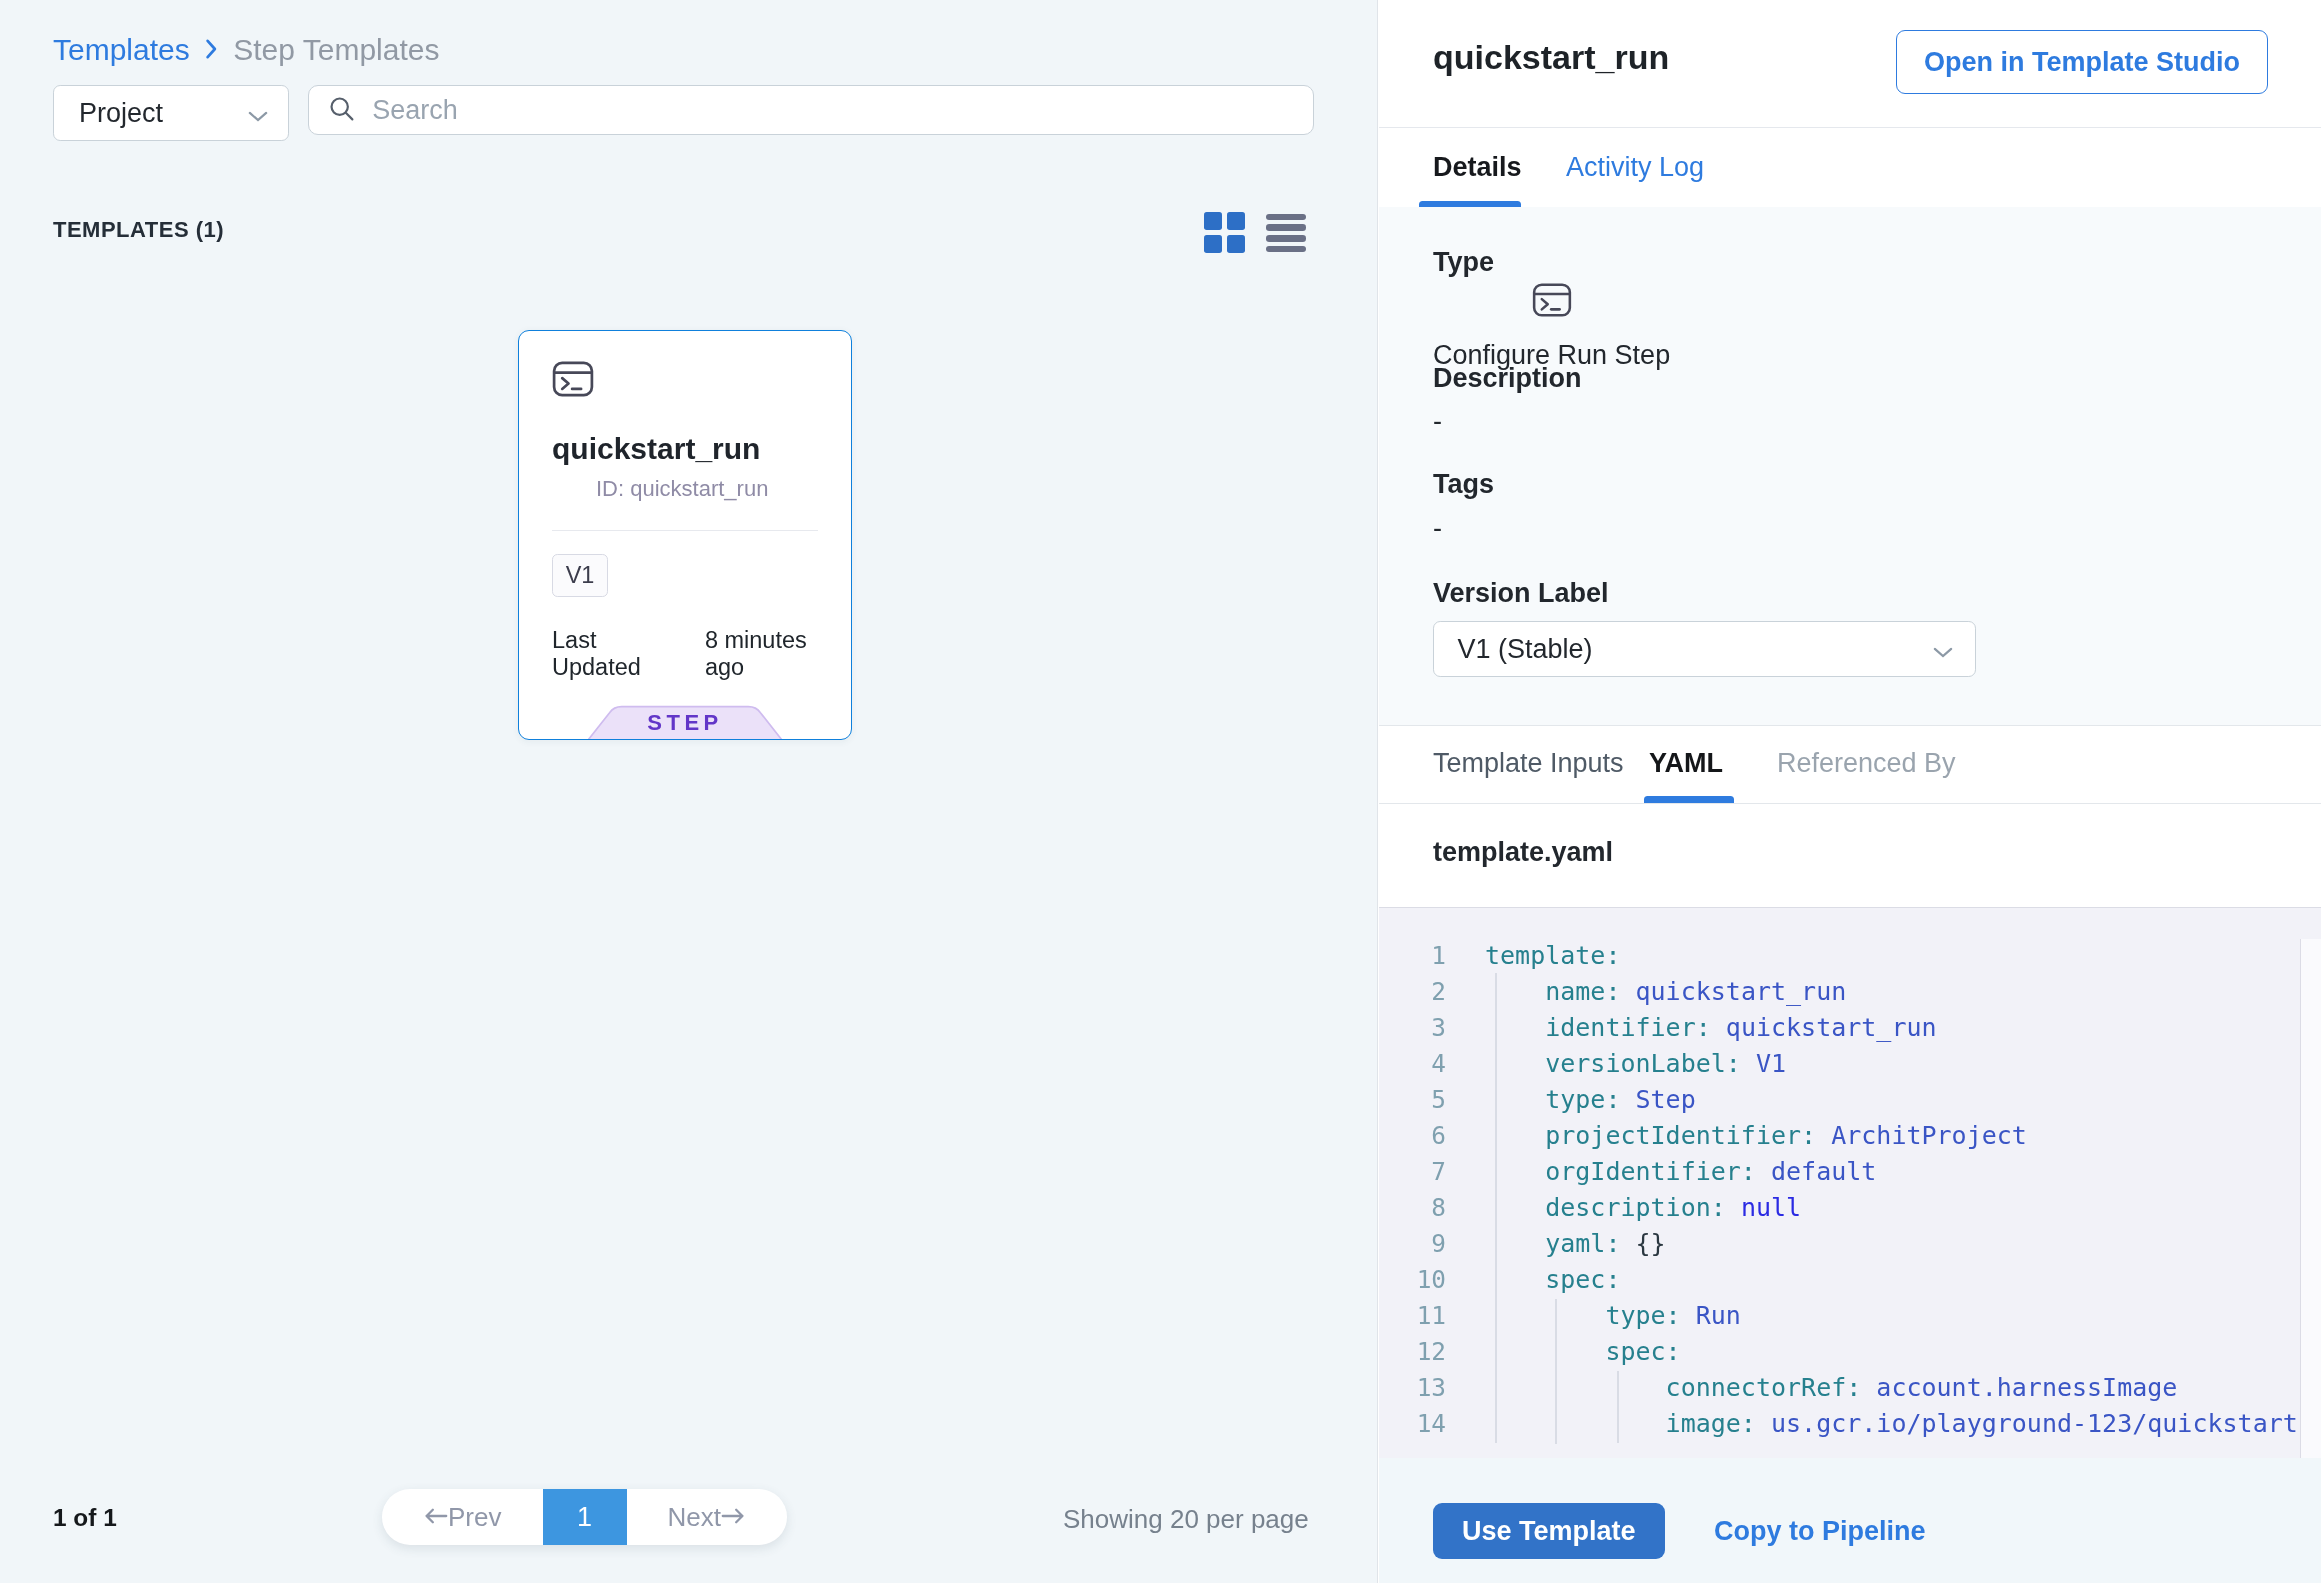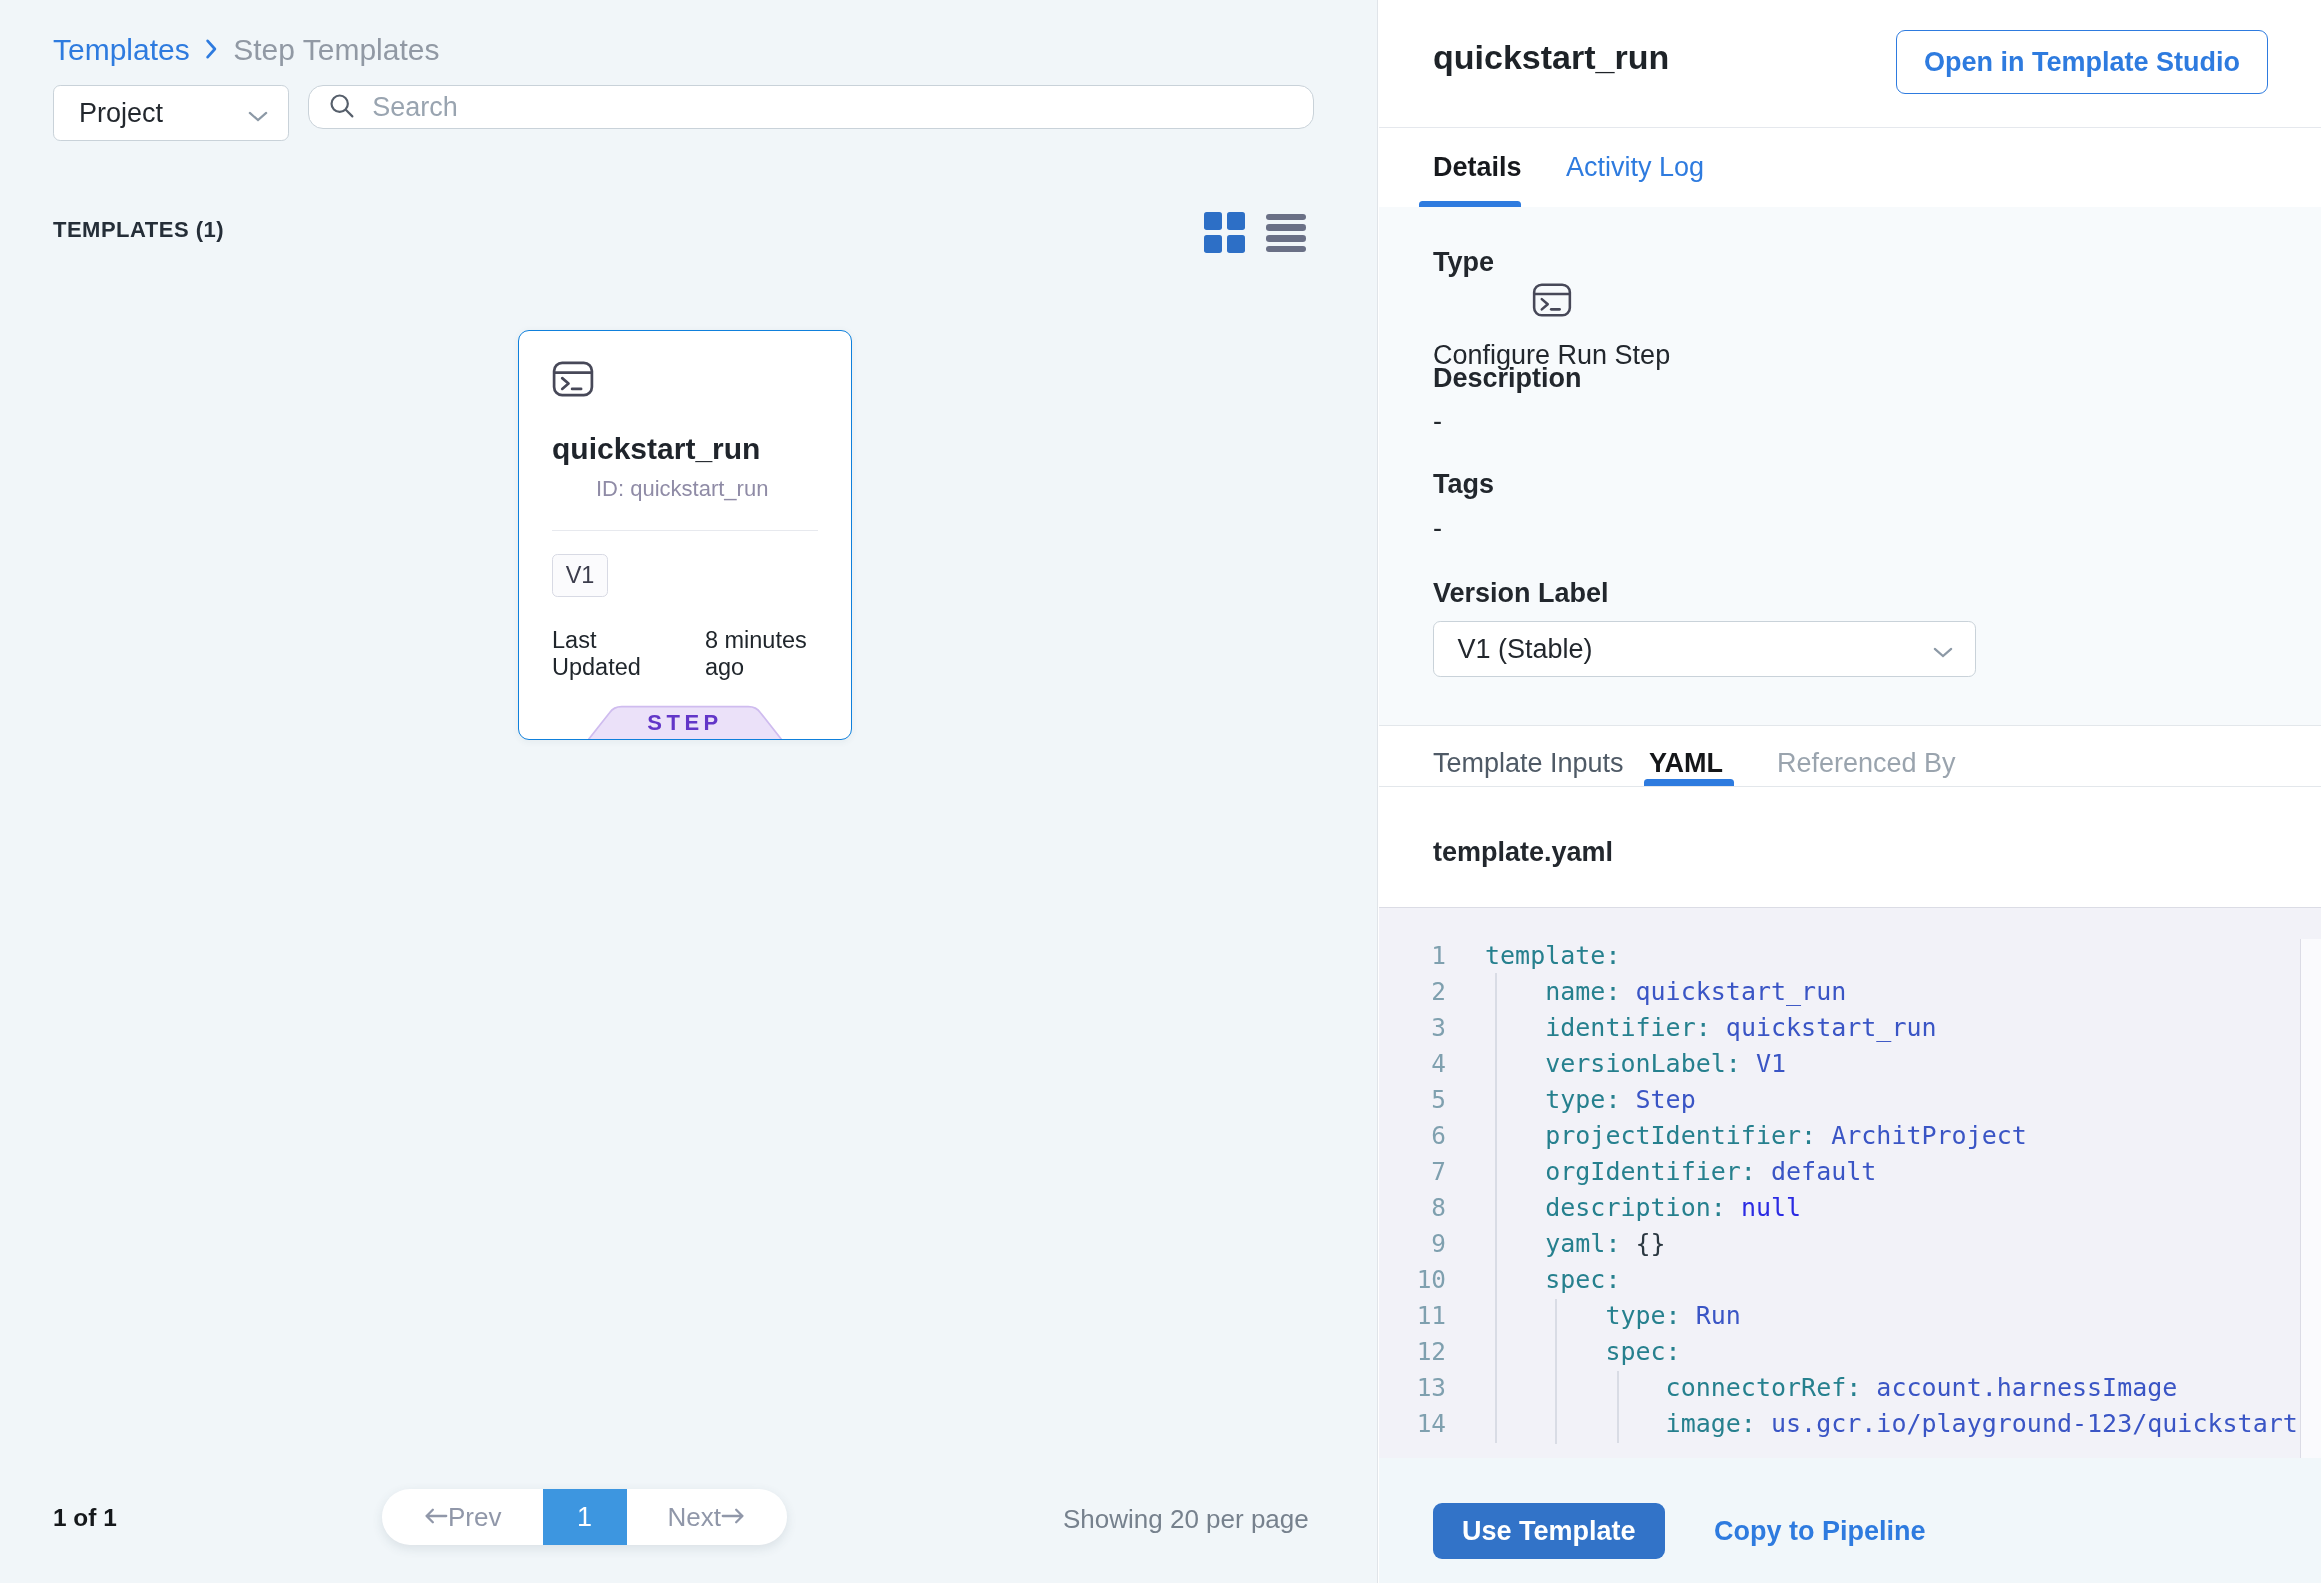--- a/index.html
+++ b/index.html
@@ -10,22 +10,22 @@
   .left-panel { position:absolute; left:0; top:0; width:1378px; height:1583px;
                 background:#F1F6F9; border-right:0.9px solid #E0E4E9; }
 
   .breadcrumb { position:absolute; left:53px; top:33px; display:flex; align-items:center; gap:14.5px; font-size:30px; }
   .crumb-link { color:#2E7BDF; cursor:pointer; }
   .crumb-current { color:#9199A4; }
 
   .scope-select { position:absolute; left:53px; top:85px; width:236px; height:56px; background:#fff;
                   border:0.9px solid #C9D2D9; border-radius:7.2px; display:flex; align-items:center;
                   justify-content:space-between; padding:0 20px 0 25px; font-size:27px; color:#23282E; cursor:pointer; }
-  .search-box { position:absolute; left:308px; top:85px; width:1006px; height:44px; background:#fff;
-                border:0.9px solid #C9D2D9; border-radius:15px; display:flex; align-items:center; padding:8px 18px; }
+  .search-box { position:absolute; left:308px; top:85px; width:1006px; height:50px; background:#fff;
+                border:0.9px solid #C9D2D9; border-radius:10px; display:flex; align-items:center; padding:8px 18px; }
   .search-box svg { flex:0 0 auto; }
   .search-box input { border:none; outline:none; flex:1; margin-left:16.3px; font-size:27px; color:#23282E;
                       font-family:"Liberation Sans", sans-serif; background:transparent; }
   .search-box input::placeholder { color:#99A4B0; }
 
   .list-header { position:absolute; left:53px; top:217px; font-size:22px; font-weight:700;
                  letter-spacing:0.5px; color:#252E38; }
 
   .view-toggles { position:absolute; right:71px; top:212px; display:flex; gap:20px; align-items:center; }
   .grid-icon { width:42px; height:42px; display:grid; grid-template-columns:18px 18px; grid-template-rows:18px 18px; gap:5.4px; cursor:pointer; }
@@ -73,21 +73,21 @@
   .tab-underline-1 { position:absolute; left:40px; bottom:0; width:102px; height:7.2px; background:#2E7BDF; border-radius:3.6px 3.6px 0 0; }
 
   .details-section { position:absolute; left:0; right:0; top:207px; height:518px; background:#F7FAFC; }
   .d-label { position:absolute; left:54px; font-size:27px; font-weight:700; color:#22272D; }
   .d-value { position:absolute; left:54px; font-size:27px; color:#22272D; }
   .type-row { position:absolute; left:54px; top:76px; display:flex; align-items:center; gap:16.3px; font-size:27px; color:#22272D;flex-direction:column; }
   .version-select { position:absolute; left:54px; top:414px; width:543px; height:56px; background:#fff;
                     border:0.9px solid #C9D2D9; border-radius:7.2px; display:flex; align-items:center;
                     justify-content:space-between; padding:0 22px 0 23.5px; font-size:27px; color:#22272D; cursor:pointer; }
 
-  .body-tabs { position:absolute; left:0; right:0; top:725px; height:62px; background:#fff;
+  .body-tabs { position:absolute; left:0; right:0; top:725px; height:79px; background:#fff;
                border-top:0.9px solid #E3E7EB; border-bottom:0.9px solid #E3E7EB; }
   .btab-inputs { position:absolute; left:54px; top:22px; font-size:27px; font-weight:500; color:#4F5A66; cursor:pointer; }
   .btab-yaml { position:absolute; left:270px; top:22px; font-size:27px; font-weight:700; color:#141619; cursor:pointer; }
   .btab-ref { position:absolute; left:398px; top:22px; font-size:27px; color:#9AA4AE; cursor:pointer; }
   .tab-underline-2 { position:absolute; left:265px; bottom:0; width:90px; height:7.2px; background:#2E7BDF; border-radius:3.6px 3.6px 0 0; }
 
   .yaml-heading-row { position:absolute; left:0; right:0; top:804px; height:103px; background:#fff; }
   .yaml-heading { position:absolute; left:54px; top:33px; font-size:27px; font-weight:700; color:#22272D; }
 
   .yaml-section { position:absolute; left:0; right:0; top:907px; height:551px; background:#F2F2F8;

